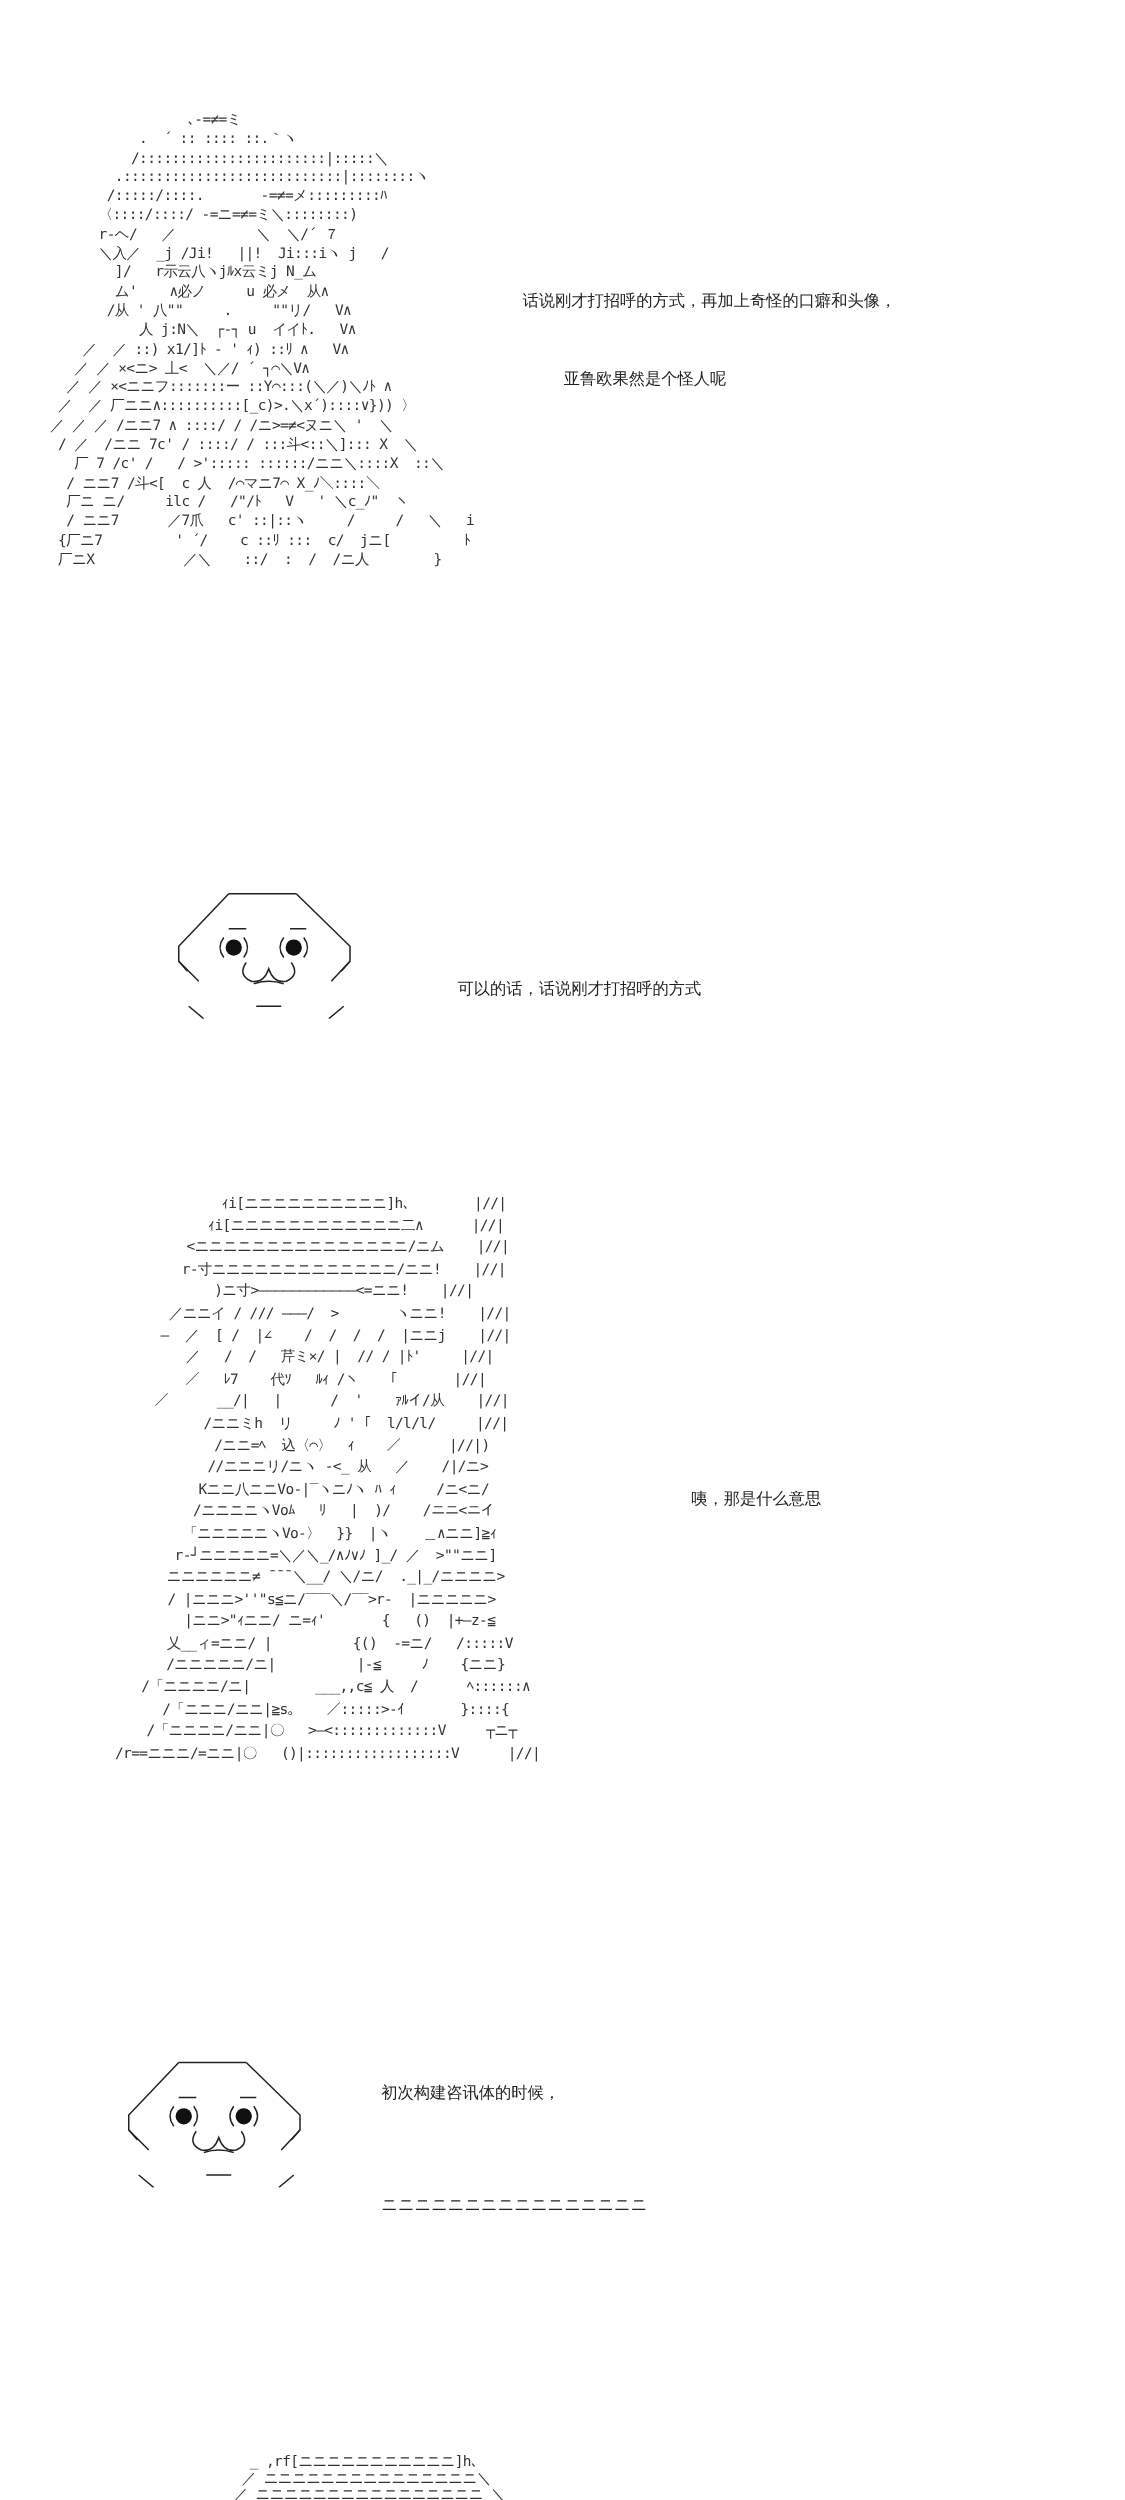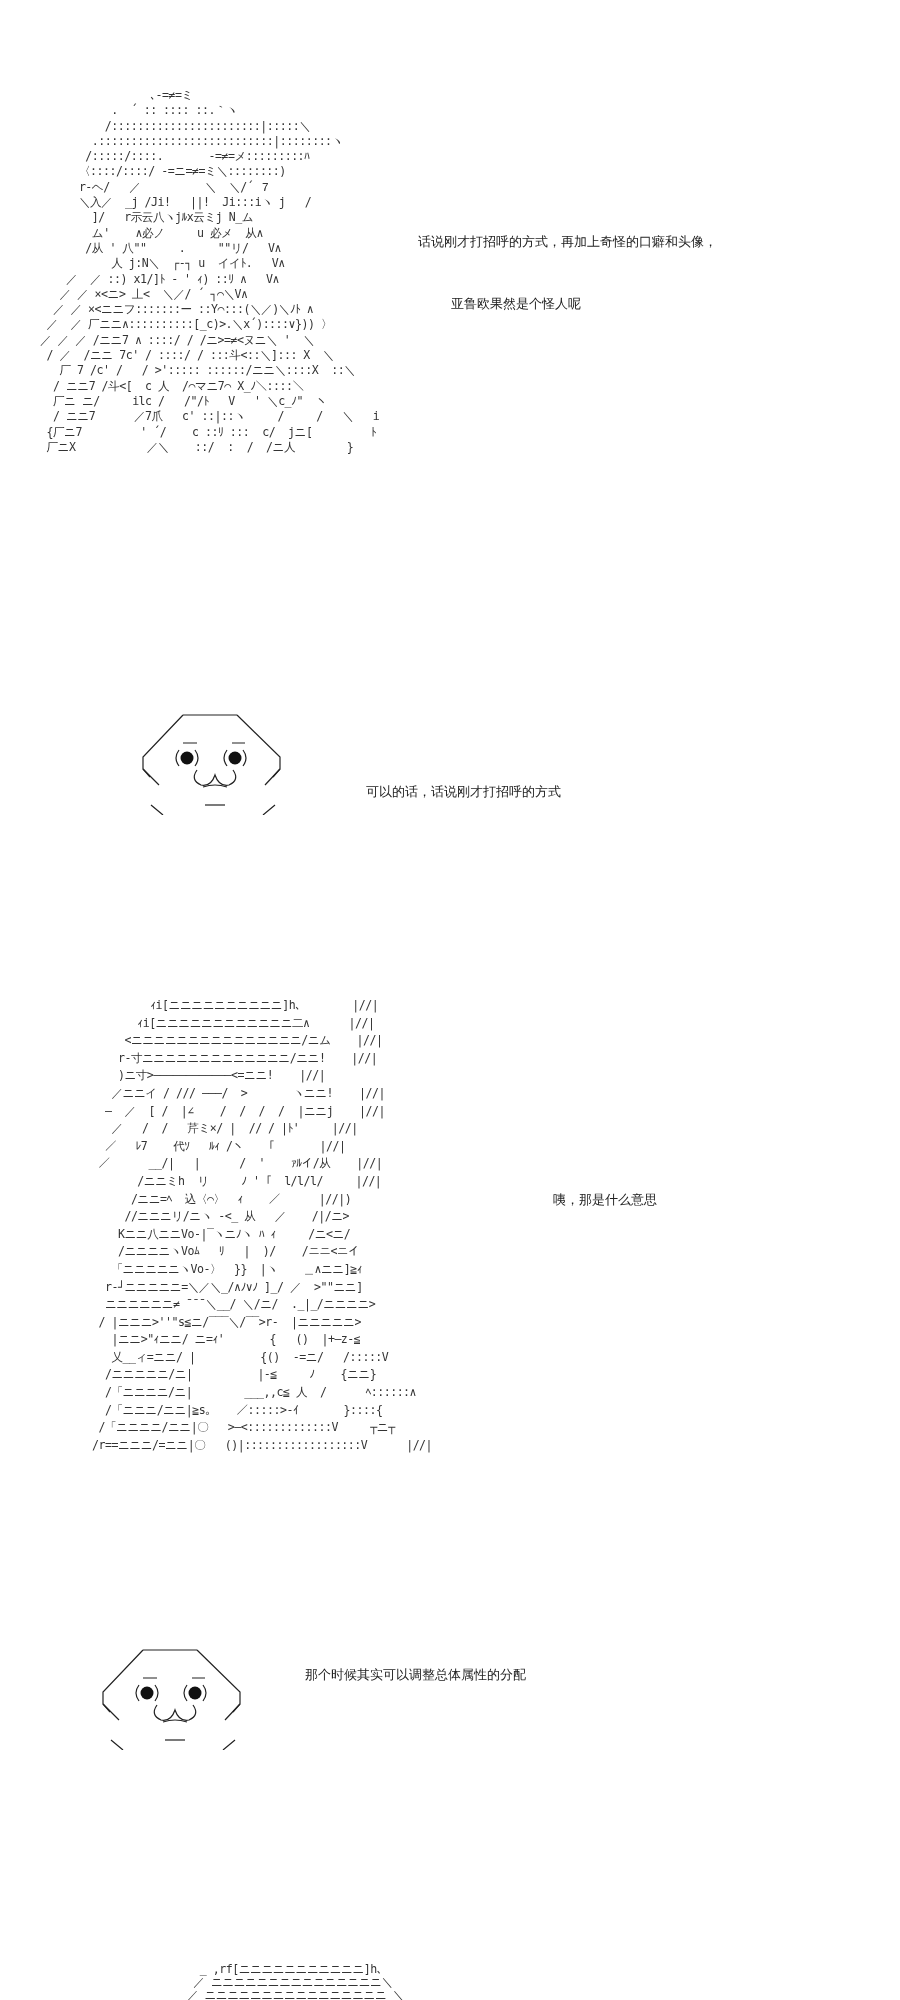--- a/index.html
+++ b/index.html
@@ -31,21 +31,21 @@
 ／ ／ ／ /ニニ7 ∧ ::::/ / /ニ&gt;=≠&lt;ヌニ＼ '  ＼
  / ／  /ニニ 7c' / ::::/ / :::斗&lt;::＼]::: X  ＼
    厂 7 /c' /   / &gt;'::::: ::::::/ニニ＼::::X  ::＼
   / ニニ7 /斗&lt;[  c 人  /⌒マニ7⌒ X_ﾉ＼::::＼
   厂ニ ニ/     ilc /   /"/ﾄ   V   ' ＼c_ﾉ"  ヽ
   / ニニ7      ／7爪   c' ::|::ヽ     /     /   ＼   i
  {厂ニ7         ' ´/    c ::ﾘ :::  c/  jニ[         ﾄ
  厂ニX           ／＼    ::/  :  /  /ニ人        }</div>
 <div class="dialogue" style="left:418px; top:190px;">
   <div>话说刚才打招呼的方式，再加上奇怪的口癖和头像，</div>
-  <div style="padding-left:20px;">　亚鲁欧果然是个怪人呢</div>
+  <div style="padding-left:20px;font-family:Liberation Mono, monospace;">　亚鲁欧果然是个怪人呢</div>
 </div>
 
 <div class="face" style="left:135px; top:705px;">
   <svg width="180" height="110" viewBox="0 0 180 110">
     <g fill="none" stroke="#222" stroke-width="1.2">
       <path d="M48 10 H102 M48 10 L8 52 V64 L15 72 M102 10 L145 52 V64 L138 72"></path>
       <path d="M8 64 L24 80 M145 64 L130 80"></path>
       <path d="M16 100 L28 110 M140 100 L128 110"></path>
       <path d="M48 38 H62 M97 38 H110"></path>
       <path d="M44 45 Q38 53 44 61 M60 45 Q66 53 60 61"></path>
@@ -55,21 +55,21 @@
       <path d="M70 100 H90"></path>
     </g>
     <circle cx="52" cy="53" r="6.5" fill="#111"></circle>
     <circle cx="100" cy="53" r="6.5" fill="#111"></circle>
   </svg>
 </div>
 <div class="dialogue" style="left:366px; top:740px;">
   <div>可以的话，话说刚才打招呼的方式</div>
 </div>
 
-<div class="aa" style="left:92px; top:997px; font-size:11.6px; line-height:17.6px;">         ｨi[ニニニニニニニニニニ]h､        |//|
+<div class="aa" style="left:92px; top:954px; font-size:11.6px; line-height:17.6px;text-align:center;">         ｨi[ニニニニニニニニニニ]h､        |//|
        ｨi[ニニニニニニニニニニニニ二∧      |//|
      &lt;ニニニニニニニニニニニニニニニ/ニム    |//|
     r‐寸ニニニニニニニニニニニニニ/ニニ!    |//|
     )ニ寸&gt;――――――――――――&lt;=ニニ!    |//|
    ／ニニイ / /// ―――/  &gt;       ヽニニ!    |//|
   ―  ／  [ /  |∠    /  /  /  /  |ニニj    |//|
    ／   /  /   芹ミ×/ |  // / |ﾄ'     |//|
   ／   ﾚ7    代ｿ   ﾙｨ /ヽ   「       |//|
  ／      __/|   |      /  '    ｧﾙイ/从    |//|
        /ニニミh  リ     ﾉ ' ｢  l/l/l/     |//|
@@ -103,18 +103,19 @@
       <path d="M92 45 Q86 53 92 61 M108 45 Q114 53 108 61"></path>
       <path d="M62 65 Q55 75 66 80 Q76 82 80 70 Q84 82 94 80 Q105 75 98 65"></path>
       <path d="M68 82 Q80 78 92 82"></path>
       <path d="M70 100 H90"></path>
     </g>
     <circle cx="52" cy="53" r="6.5" fill="#111"></circle>
     <circle cx="100" cy="53" r="6.5" fill="#111"></circle>
   </svg>
 </div>
 <div class="dialogue" style="left:305px; top:1600px; line-height:30px;">
-  <div>那个时候其实可以调整总体属性的分配</div>
+  <div>初次构建咨讯体的时候，</div>
+  <div>ニニニニニニニニニニニニニニニニ</div>
 </div>
 
 <div class="aa" style="left:148px; top:1963px; font-size:11.6px; line-height:13px;">        _ ,rf[ニニニニニニニニニニニ]h､
        ／ ニニニニニニニニニニニニニニニ＼
       ／ ニニニニニニニニニニニニニニニニ ＼</div>
 
 </body></html>

